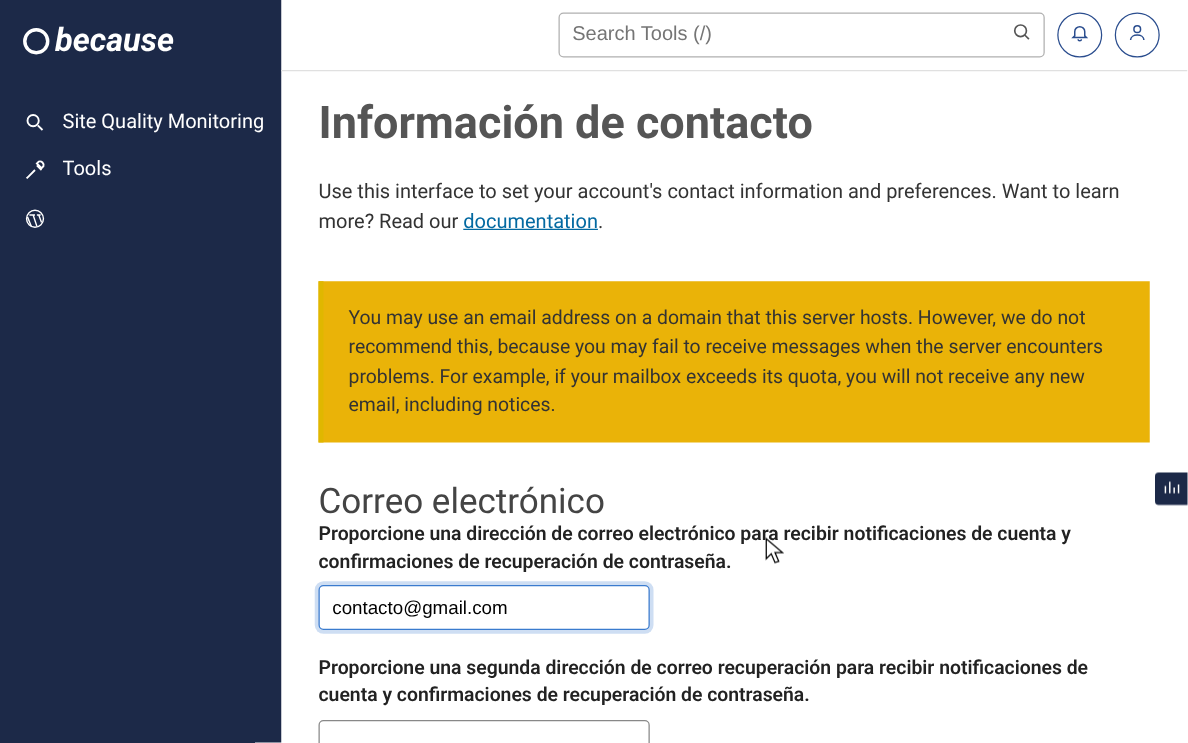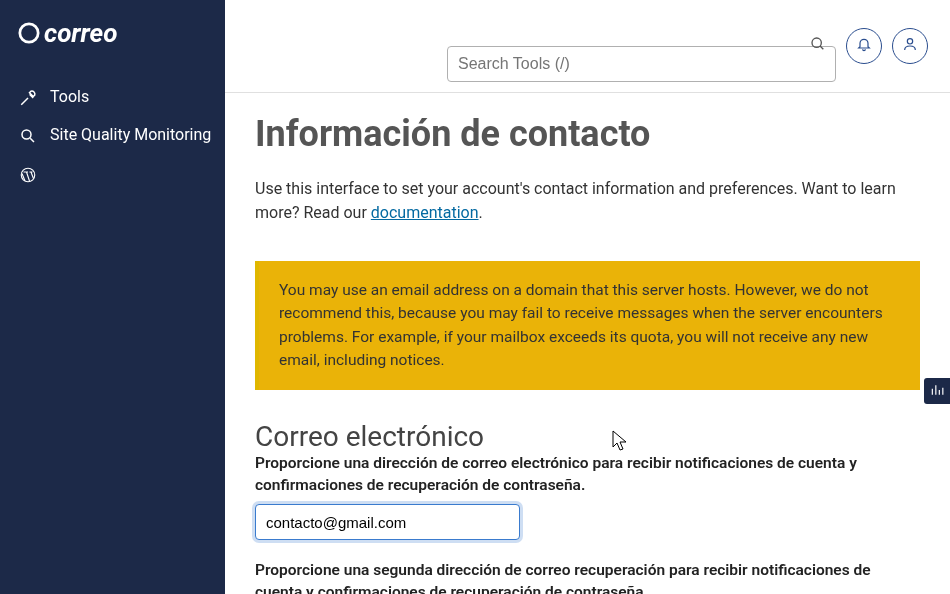--- a/index.html
+++ b/index.html
@@ -6,21 +6,21 @@
     body { font-family: -apple-system, BlinkMacSystemFont, "Segoe UI", Roboto, sans-serif; background: #fff; width: 950px; height: 594px; overflow: hidden; position: relative; }
     .sidebar { position: absolute; left: 0; top: 0; width: 225px; height: 100%; background: #1c2948; color: #fff; padding: 18px 0 0 18px; }
     .logo { display: flex; align-items: center; margin-bottom: 30px; }
     .logo-text { font-size: 26px; font-weight: 700; font-style: italic; color: #fff; }
     .sidebar-item { display: flex; align-items: flex-start; gap: 12px; padding: 8px 0; cursor: pointer; color: #fff; font-size: 16px; line-height: 1.4; }
     .sidebar-item .icon { width: 20px; height: 20px; flex-shrink: 0; display: flex; align-items: center; justify-content: center; margin-top: 2px; }
     .sidebar-item-label { padding-right: 10px; }
     .main { position: absolute; left: 225px; top: 0; right: 0; height: 100%; overflow-y: auto; }
     .header { display: flex; align-items: center; padding: 10px 22px; border-bottom: 1px solid #e0e0e0; gap: 10px; }
     .search-wrap { flex: 1; position: relative; margin-left: 200px; }
-    .search-input { width: 100%; height: 36px; border: 1px solid #b0b0b0; border-radius: 4px; padding: 0 34px 0 10px; font-size: 16px; margin-top: 36px; }
+    .search-input { width: 100%; height: 36px; border: 1px solid #b0b0b0; border-radius: 4px; padding: 0 34px 0 10px; font-size: 16px; }
     .search-icon { position: absolute; right: 10px; top: 50%; transform: translateY(-50%); color: #555; }
     .hdr-btn { width: 36px; height: 36px; border: 1px solid #2a4d8e; border-radius: 50%; display: flex; align-items: center; justify-content: center; cursor: pointer; color: #2a4d8e; background: #fff; }
     .content { padding: 20px 30px 30px 30px; }
     .page-title { font-size: 36px; font-weight: 700; color: #555; margin-bottom: 22px; }
     .intro { font-size: 16px; color: #333; line-height: 1.5; margin-bottom: 36px; }
     .intro a { color: #0369a1; text-decoration: underline; }
     .warning-box { background: #eab308; border-left: 4px solid #e0b700; padding: 18px 20px; margin-bottom: 30px; font-size: 15.5px; color: #333; line-height: 1.5; }
     .section-heading { font-size: 28px; font-weight: 400; color: #444; }
     .field-label { font-size: 15.5px; color: #222; line-height: 1.4; margin-bottom: 8px; font-weight: 600; }
     .email-input { width: 265px; height: 36px; border: 1px solid #888; border-radius: 4px; padding: 0 10px; font-size: 15px; margin-bottom: 20px; }
@@ -29,38 +29,38 @@
     .cursor { position: absolute; left: 612px; top: 430px; pointer-events: none; }
   </style>
 </head>
 <body>
 
 <div class="sidebar">
   <div class="logo">
     <svg width="22" height="22" viewBox="0 0 24 24" style="margin-right:4px">
         <circle cx="12" cy="12" r="10" fill="none" stroke="#fff" stroke-width="3"></circle>
       </svg>
-    <span class="logo-text">correo</span>
-  </div>
-  <div class="sidebar-item">
-    <span class="icon">
-      <svg width="18" height="18" viewBox="0 0 24 24" fill="none" stroke="#fff" stroke-width="2">
-          <path d="M14 7l5 5M5 19l7-7M16 3a4 4 0 0 1 5 5l-2 2-5-5 2-2zM3 21l2-2"></path>
-        </svg>
-    </span>
-    <span class="sidebar-item-label">Tools</span>
+    <span class="logo-text">because</span>
   </div>
   <div class="sidebar-item">
     <span class="icon">
       <svg width="18" height="18" viewBox="0 0 24 24" fill="none" stroke="#fff" stroke-width="2">
           <circle cx="10" cy="10" r="6"></circle>
           <path d="M15 15l5 5"></path>
         </svg>
     </span>
     <span class="sidebar-item-label">Site Quality Monitoring</span>
+  </div>
+  <div class="sidebar-item">
+    <span class="icon">
+      <svg width="18" height="18" viewBox="0 0 24 24" fill="none" stroke="#fff" stroke-width="2">
+          <path d="M14 7l5 5M5 19l7-7M16 3a4 4 0 0 1 5 5l-2 2-5-5 2-2zM3 21l2-2"></path>
+        </svg>
+    </span>
+    <span class="sidebar-item-label">Tools</span>
   </div>
   <div class="sidebar-item">
     <span class="icon">
       <svg width="18" height="18" viewBox="0 0 24 24" fill="none" stroke="#fff" stroke-width="1.5">
           <circle cx="12" cy="12" r="9"></circle>
           <path d="M4 10l4 10M10 8l4 12M16 8l3 8M6 8h6M14 8h4"></path>
         </svg>
     </span>
   </div>
 </div>

